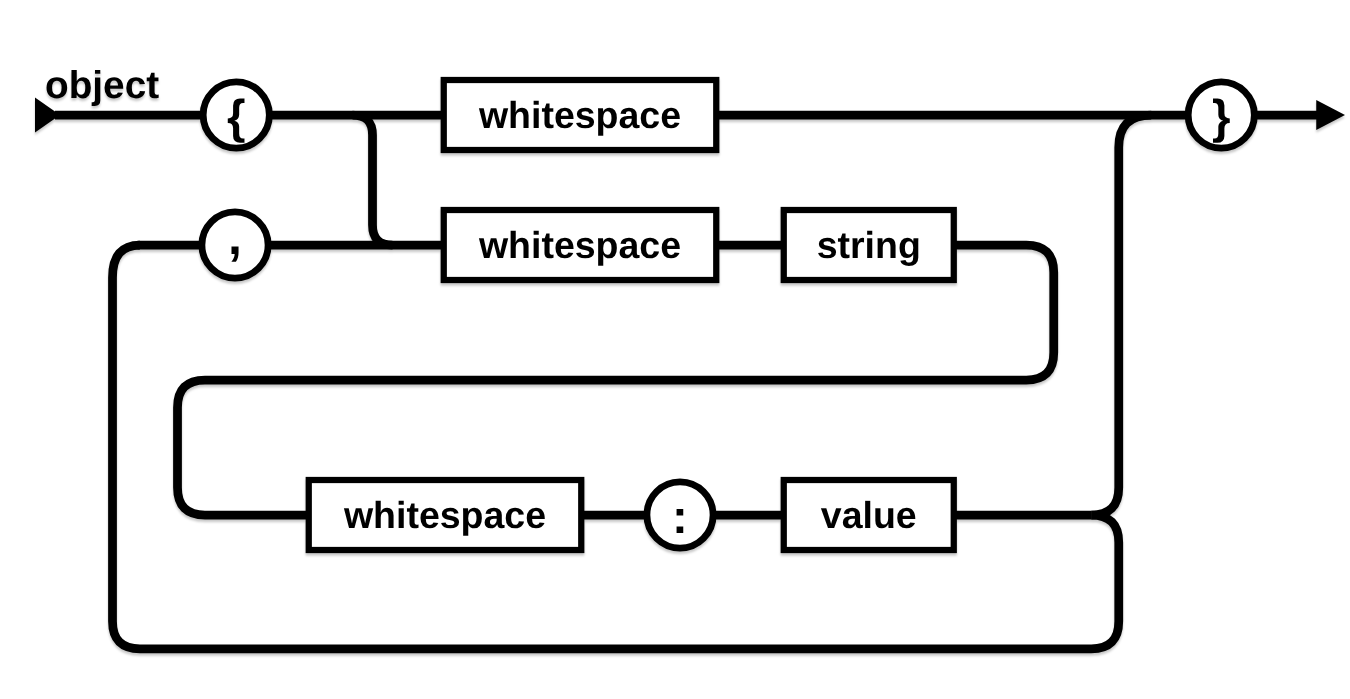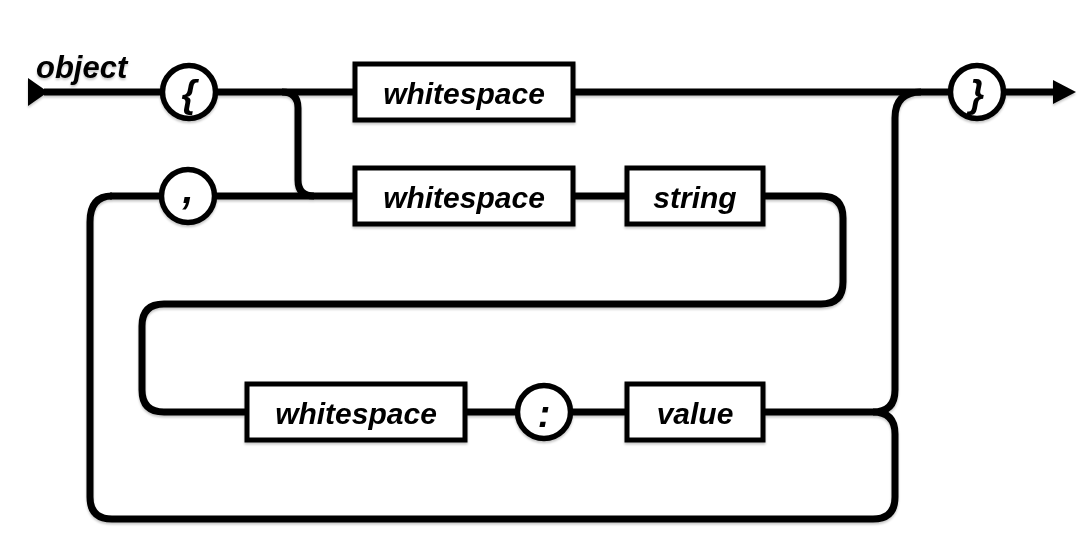--- a/index.html
+++ b/index.html
@@ -6,21 +6,20 @@
     margin: 0;
     padding: 0;
     background: #ffffff;
     width: 1080px;
     height: 559px;
     overflow: hidden;
   }
   .diagram-wrap {
     width: 884px;
     height: 559px;
-    font-style: italic;
   }
   svg {
     display: block;
     font-family: "Liberation Sans", "DejaVu Sans", sans-serif;
   }
   .rail {
     fill: none;
     stroke: #000000;
     stroke-width: 7;
   }

